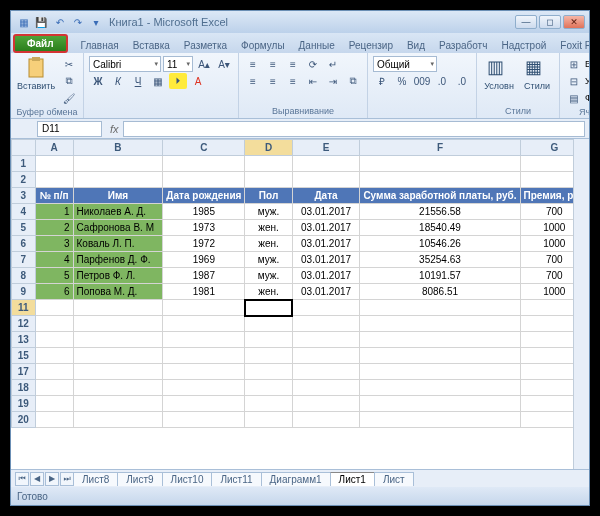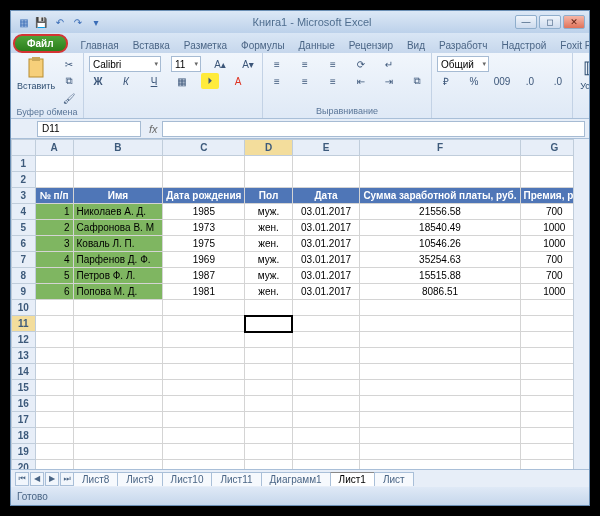--- a/index.html
+++ b/index.html
@@ -1,41 +1,41 @@
 <!DOCTYPE html>
 <html><head>
 <meta charset="utf-8">
 <style>
   * { margin: 0; padding: 0; box-sizing: border-box; }
   body { font-family: "Segoe UI", Tahoma, sans-serif; font-size: 11px; background: #000; display: flex; align-items: center; justify-content: center; height: 516px; width: 600px; }
   .frame { width: 580px; height: 496px; background: #cfdff0; border: 1px solid #6b8fb5; position: relative; display: flex; flex-direction: column; overflow: hidden; }
   .titlebar { height: 22px; background: linear-gradient(#dce8f6,#bcd1ea); display: flex; align-items: center; color: #3a5673; font-size: 11px; }
   .qat { display: flex; gap: 4px; padding: 0 6px; align-items: center; }
   .qat-icon { width: 14px; height: 14px; display: flex; align-items: center; justify-content: center; color: #3a6db7; font-size: 10px; }
-  .title-text { flex: 1; text-align: center; font-weight: 400; color: #4f6e8f; }
+  .title-text { flex: 1; text-align: left; font-weight: 400; color: #4f6e8f; }
   .win-controls { display: flex; gap: 2px; padding-right: 4px; }
   .win-btn { width: 22px; height: 14px; background: linear-gradient(#f0f5fb,#cddbee); border: 1px solid #8faecc; border-radius: 2px; display: flex; align-items: center; justify-content: center; font-size: 9px; color: #2f4f72; }
   .win-btn.close { background: linear-gradient(#f5b6a7,#e07259); color: #5b1b0e; }
   .tabs { height: 20px; background: linear-gradient(#d9e6f5,#c6d7ec); display: flex; align-items: flex-end; padding-left: 2px; font-size: 10px; color: #4a6585; }
-  .file-tab { background: linear-gradient(#4fa33a,#2b7f1c); color: #fff; padding: 2px 12px; border: 2px solid #d43434; border-radius: 9px; margin-right: 6px; font-weight: bold; }
+  .file-tab { background: linear-gradient(#4fa33a,#2b7f1c); color: #fff; padding: 2px 12px; border: 2px solid #d43434; border-radius: 3px; margin-right: 6px; font-weight: bold; }
   .tab { padding: 2px 7px; color: #4a6585; white-space: nowrap; }
   .ribbon { height: 66px; background: linear-gradient(#f1f6fc,#dfe9f6); border-bottom: 1px solid #a9bfd8; display: flex; align-items: stretch; }
   .ribbon-group { border-right: 1px solid #c3d2e5; padding: 3px 5px 0; display: flex; flex-direction: column; justify-content: space-between; }
   .group-content { display: flex; gap: 4px; align-items: flex-start; flex: 1; }
   .group-label { text-align: center; font-size: 9px; color: #5a7698; padding: 1px 0 2px; }
   .big-btn { display: flex; flex-direction: column; align-items: center; width: 40px; gap: 1px; color: #2f4f72; font-size: 9px; }
   .big-btn svg, .big-btn .isvg { width: 24px; height: 24px; }
   .small-stack { display: flex; flex-direction: column; gap: 1px; }
-  .small-row { display: flex; gap: 10px; align-items: center; }
+  .small-row { display: flex; gap: 2px; align-items: center; }
   .tiny-btn { width: 18px; height: 16px; border: 1px solid transparent; display: flex; align-items: center; justify-content: center; font-size: 10px; color: #3c5679; border-radius: 2px; }
   .font-name { width: 72px; height: 16px; border: 1px solid #a6bbd3; background: #fff; font-size: 10px; padding-left: 3px; display: flex; align-items: center; justify-content: space-between; }
   .font-size { width: 30px; height: 16px; border: 1px solid #a6bbd3; background: #fff; font-size: 10px; padding-left: 3px; display: flex; align-items: center; justify-content: space-between; }
   .dd { font-size: 7px; color: #666; padding-right: 2px; }
   .namebox-row { height: 20px; background: #e7eef8; border-bottom: 1px solid #a9bfd8; display: flex; align-items: center; }
-  .namebox { width: 104px; height: 16px; margin: 0 4px 0 26px; background: #fff; border: 1px solid #a6bbd3; font-size: 10px; padding-left: 4px; display: flex; align-items: center; }
+  .namebox { width: 65px; height: 16px; margin: 0 4px 0 26px; background: #fff; border: 1px solid #a6bbd3; font-size: 10px; padding-left: 4px; display: flex; align-items: center; }
   .fx { font-style: italic; color: #6b6b6b; font-size: 11px; margin: 0 4px; }
   .formula { flex: 1; height: 16px; background: #fff; border: 1px solid #a6bbd3; margin-right: 4px; }
   .grid-area { flex: 1; background: #fff; position: relative; overflow: hidden; }
   table.sheet { border-collapse: collapse; table-layout: fixed; font-size: 10px; color: #000; }
   .col-h, .row-h { background: #e7eef8; border: 1px solid #c0cddb; text-align: center; color: #3d5a7b; font-size: 10px; }
   .col-h { height: 16px; }
   .row-h { width: 24px; }
   .corner { width: 24px; background: #e7eef8; border: 1px solid #c0cddb; }
   td.cell { border: 1px solid #d4d4d4; height: 16px; padding: 0 3px; white-space: nowrap; overflow: hidden; }
   .hdr-blue { background: #4f76b7; color: #fff; font-weight: bold; text-align: center; border: 1px solid #2f4a78; }
@@ -155,21 +155,21 @@
           <span class="tiny-btn">⇤</span>
           <span class="tiny-btn">⇥</span>
           <span class="tiny-btn">⧉</span>
         </div>
       </div>
       <div class="group-label">Выравнивание</div>
     </div>
 
     <div class="ribbon-group">
       <div class="group-content small-stack">
-        <div class="font-name" style="width:52px">
+        <div class="font-name" style="width:64px">
             <span>Общий</span>
             <span class="dd">▾</span>
           </div>
         <div class="small-row">
           <span class="tiny-btn">₽</span>
           <span class="tiny-btn">%</span>
           <span class="tiny-btn">009</span>
           <span class="tiny-btn">.0</span>
           <span class="tiny-btn">.0</span>
         </div>
@@ -286,21 +286,21 @@
             <td class="cell body-cell">1973</td>
             <td class="cell body-cell">жен.</td>
             <td class="cell body-cell">03.01.2017</td>
             <td class="cell body-cell">18540.49</td>
             <td class="cell body-cell">1000</td>
           </tr>
           <tr>
             <th class="row-h">6</th>
             <td class="cell body-cell green-cell body-right">3</td>
             <td class="cell body-cell green-cell body-left">Коваль Л. П.</td>
-            <td class="cell body-cell">1975</td>
+            <td class="cell body-cell">1972</td>
             <td class="cell body-cell">жен.</td>
             <td class="cell body-cell">03.01.2017</td>
             <td class="cell body-cell">10546.26</td>
             <td class="cell body-cell">1000</td>
           </tr>
           <tr>
             <th class="row-h">7</th>
             <td class="cell body-cell green-cell body-right">4</td>
             <td class="cell body-cell green-cell body-left">Парфенов Д. Ф.</td>
             <td class="cell body-cell">1969</td>
@@ -309,44 +309,34 @@
             <td class="cell body-cell">35254.63</td>
             <td class="cell body-cell">700</td>
           </tr>
           <tr>
             <th class="row-h">8</th>
             <td class="cell body-cell green-cell body-right">5</td>
             <td class="cell body-cell green-cell body-left">Петров Ф. Л.</td>
             <td class="cell body-cell">1987</td>
             <td class="cell body-cell">муж.</td>
             <td class="cell body-cell">03.01.2017</td>
-            <td class="cell body-cell">15515.88</td>
+            <td class="cell body-cell">10191.57</td>
             <td class="cell body-cell">700</td>
           </tr>
           <tr>
             <th class="row-h">9</th>
             <td class="cell body-cell green-cell body-right">6</td>
             <td class="cell body-cell green-cell body-left">Попова М. Д.</td>
             <td class="cell body-cell">1981</td>
             <td class="cell body-cell">жен.</td>
             <td class="cell body-cell">03.01.2017</td>
             <td class="cell body-cell">8086.51</td>
             <td class="cell body-cell">1000</td>
           </tr>
           <tr>
-            <th class="row-h">10</th>
-            <td class="cell"></td>
-            <td class="cell"></td>
-            <td class="cell"></td>
-            <td class="cell"></td>
-            <td class="cell"></td>
-            <td class="cell"></td>
-            <td class="cell"></td>
-          </tr>
-          <tr>
             <th class="row-h active">11</th>
             <td class="cell"></td>
             <td class="cell"></td>
             <td class="cell"></td>
             <td class="cell active-cell"></td>
             <td class="cell"></td>
             <td class="cell"></td>
             <td class="cell"></td>
           </tr>
           <tr>
@@ -363,41 +353,21 @@
             <th class="row-h">13</th>
             <td class="cell"></td>
             <td class="cell"></td>
             <td class="cell"></td>
             <td class="cell"></td>
             <td class="cell"></td>
             <td class="cell"></td>
             <td class="cell"></td>
           </tr>
           <tr>
-            <th class="row-h">14</th>
-            <td class="cell"></td>
-            <td class="cell"></td>
-            <td class="cell"></td>
-            <td class="cell"></td>
-            <td class="cell"></td>
-            <td class="cell"></td>
-            <td class="cell"></td>
-          </tr>
-          <tr>
             <th class="row-h">15</th>
-            <td class="cell"></td>
-            <td class="cell"></td>
-            <td class="cell"></td>
-            <td class="cell"></td>
-            <td class="cell"></td>
-            <td class="cell"></td>
-            <td class="cell"></td>
-          </tr>
-          <tr>
-            <th class="row-h">16</th>
             <td class="cell"></td>
             <td class="cell"></td>
             <td class="cell"></td>
             <td class="cell"></td>
             <td class="cell"></td>
             <td class="cell"></td>
             <td class="cell"></td>
           </tr>
           <tr>
             <th class="row-h">17</th>

